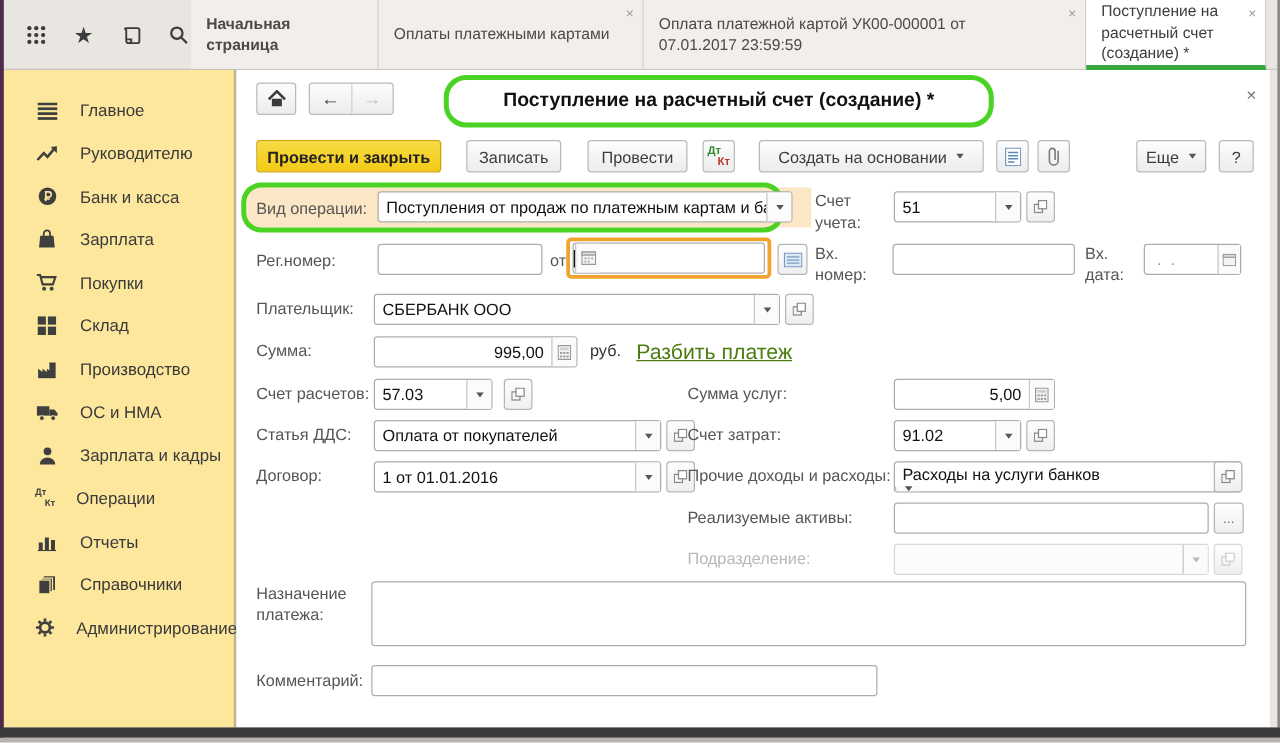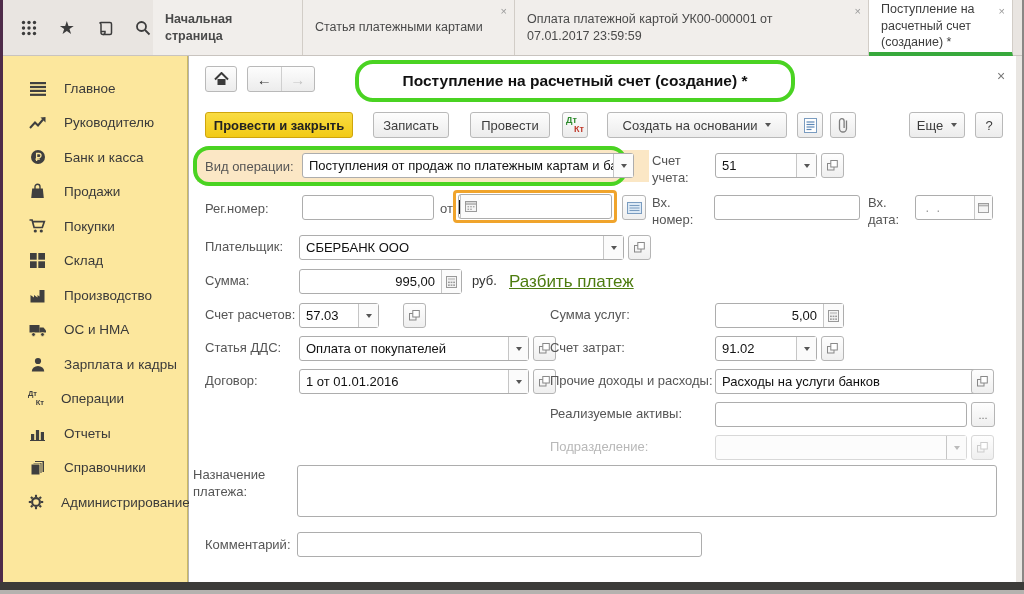--- a/index.html
+++ b/index.html
@@ -104,21 +104,21 @@
             <circle cx="6.5" cy="6.5" r="4.5" fill="none" stroke="#3c3c3c" stroke-width="1.8"></circle>
             <line x1="10" y1="10" x2="14.5" y2="14.5" stroke="#3c3c3c" stroke-width="1.8"></line>
           </svg>
       </span>
     </div>
 
     <div class="tab" style="left:150px;width:150px;font-weight:bold;">
       <span class="tab-lbl">Начальная страница</span>
     </div>
     <div class="tab" style="left:300px;width:212px;">
-      <span class="tab-lbl">Статья платежными картами</span>
+      <span class="tab-lbl">Оплаты платежными картами</span>
       <span class="tab-close">×</span>
     </div>
     <div class="tab" style="left:512px;width:354px;">
       <span class="tab-lbl" style="max-width:300px;">Оплата платежной картой УК00-000001 от 07.01.2017 23:59:59</span>
       <span class="tab-close">×</span>
     </div>
     <div class="tab active" style="left:866px;width:144px;">
       <span class="tab-lbl">Поступление на расчетный счет (создание) *</span>
       <span class="tab-close">×</span>
     </div>
@@ -156,21 +156,21 @@
         </span>
       <span class="side-lbl">Банк и касса</span>
     </div>
     <div class="side-item">
       <span class="side-ico">
           <svg width="15" height="16" viewBox="0 0 15 16">
             <path d="M2.2 5.5 h10.6 l1 9.5 h-12.6 z" fill="#3f3f3f"></path>
             <path d="M5 6 V3.8 a2.5 2.5 0 0 1 5 0 V6" fill="none" stroke="#3f3f3f" stroke-width="1.4"></path>
           </svg>
         </span>
-      <span class="side-lbl">Продажи</span>
+      <span class="side-lbl">Зарплата</span>
     </div>
     <div class="side-item">
       <span class="side-ico">
           <svg width="17" height="16" viewBox="0 0 17 16">
             <path d="M0.5 2 h2.6 l2 7.5 h8.2 l2-5.8 h-11" fill="none" stroke="#3f3f3f" stroke-width="1.7"></path>
             <circle cx="6.3" cy="13" r="1.6" fill="#3f3f3f"></circle>
             <circle cx="12.3" cy="13" r="1.6" fill="#3f3f3f"></circle>
           </svg>
         </span>
       <span class="side-lbl">Покупки</span>
@@ -414,21 +414,21 @@
               <rect x="4.6" y="8.4" width="1.8" height="1.5"></rect>
               <rect x="7.2" y="8.4" width="1.8" height="1.5"></rect>
             </g>
           </svg>
         </span>
     </div>
     <div class="lbl" style="left:283px;top:217px;color:#333;">руб.</div>
     <div class="link" style="left:320px;top:216px;">Разбить платеж</div>
 
     <div class="lbl" style="left:16px;top:251px;">Счет расчетов:</div>
-    <div class="fld" style="left:110px;top:247px;width:80px;">
+    <div class="fld" style="left:110px;top:247px;width:95px;">
       <span class="txt">57.03</span>
       <span class="sect">
           <span class="dd"></span>
         </span>
     </div>
     <div class="sq" style="left:214px;top:247px;">
         <svg width="11" height="11" viewBox="0 0 11 11">
           <rect x="0.5" y="3.5" width="6.5" height="6.5" fill="none" stroke="#888"></rect>
           <rect x="3.8" y="0.5" width="6.5" height="6.5" fill="#fff" stroke="#888"></rect>
         </svg>
@@ -486,21 +486,21 @@
           <span class="dd"></span>
         </span>
     </div>
     <div class="sq" style="left:344px;top:313px;">
         <svg width="11" height="11" viewBox="0 0 11 11">
           <rect x="0.5" y="3.5" width="6.5" height="6.5" fill="none" stroke="#888"></rect>
           <rect x="3.8" y="0.5" width="6.5" height="6.5" fill="#fff" stroke="#888"></rect>
         </svg>
       </div>
     <div class="lbl" style="left:361px;top:317px;">Прочие доходы и расходы:</div>
-    <div class="fld" style="left:526px;top:313px;width:278px;">
+    <div class="fld" style="left:526px;top:313px;width:278px;flex-direction:column;">
       <span class="txt">Расходы на услуги банков</span>
       <span class="sect">
           <span class="dd"></span>
         </span>
     </div>
     <div class="sq" style="left:782px;top:313px;">
         <svg width="11" height="11" viewBox="0 0 11 11">
           <rect x="0.5" y="3.5" width="6.5" height="6.5" fill="none" stroke="#888"></rect>
           <rect x="3.8" y="0.5" width="6.5" height="6.5" fill="#fff" stroke="#888"></rect>
         </svg>
@@ -521,21 +521,21 @@
           <span class="dd"></span>
         </span>
     </div>
     <div class="sq dis" style="left:782px;top:379px;">
         <svg width="11" height="11" viewBox="0 0 11 11">
           <rect x="0.5" y="3.5" width="6.5" height="6.5" fill="none" stroke="#ccc"></rect>
           <rect x="3.8" y="0.5" width="6.5" height="6.5" fill="#fff" stroke="#ccc"></rect>
         </svg>
       </div>
 
-    <div class="lbl" style="left:4px;top:411px;width:82px;">Назначение платежа:</div>
+    <div class="lbl" style="left:16px;top:411px;width:82px;">Назначение платежа:</div>
     <div class="txtarea" style="left:108px;top:409px;width:700px;height:52px;"><span></span></div>
 
     <div class="lbl" style="left:16px;top:481px;">Комментарий:</div>
     <div class="fld" style="left:108px;top:476px;width:405px;">
         <span class="txt"></span>
       </div>
 
   </div>
 
   <div class="gutter"></div>

